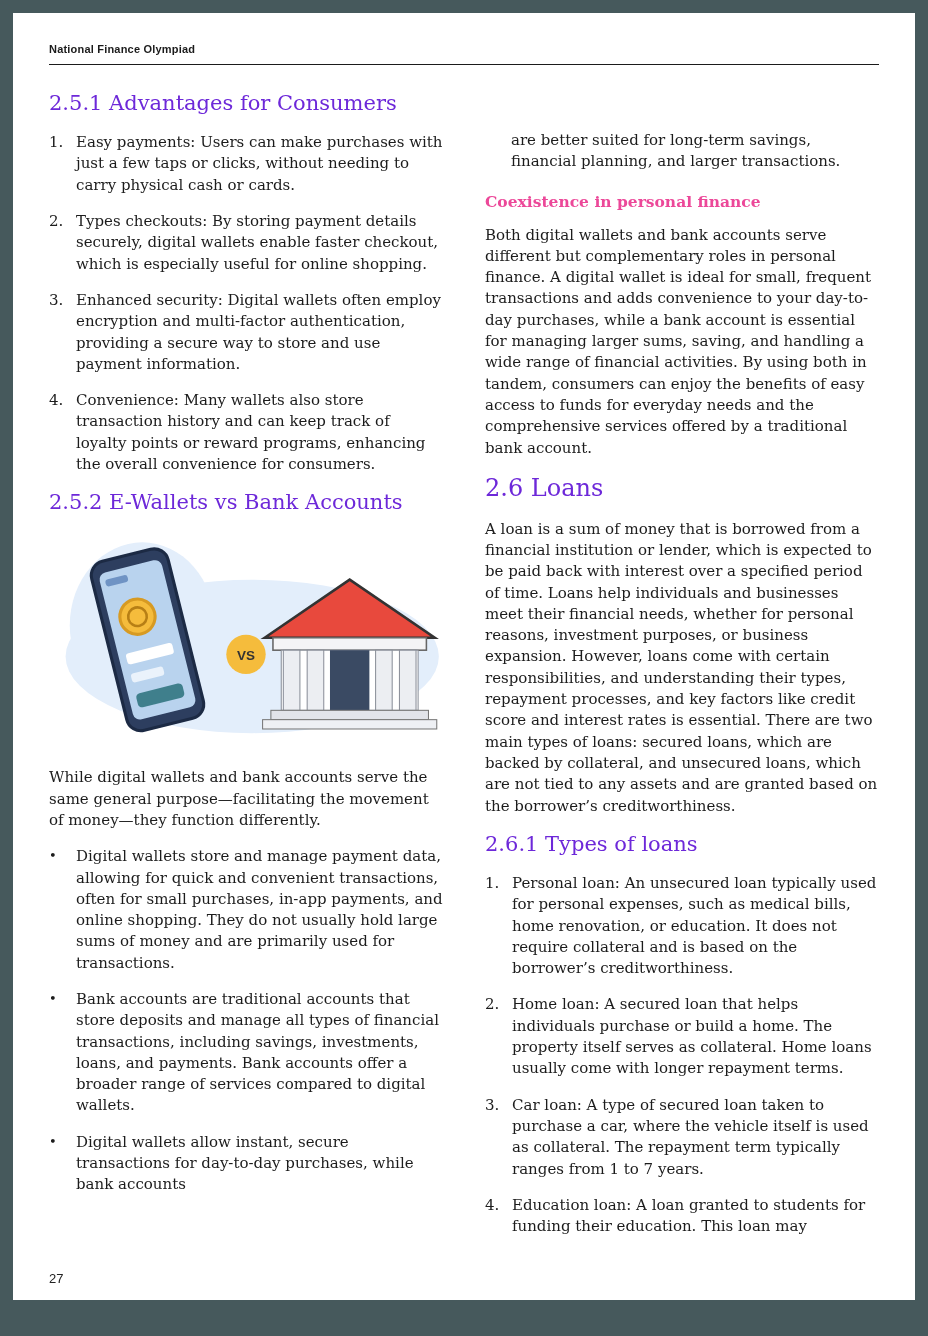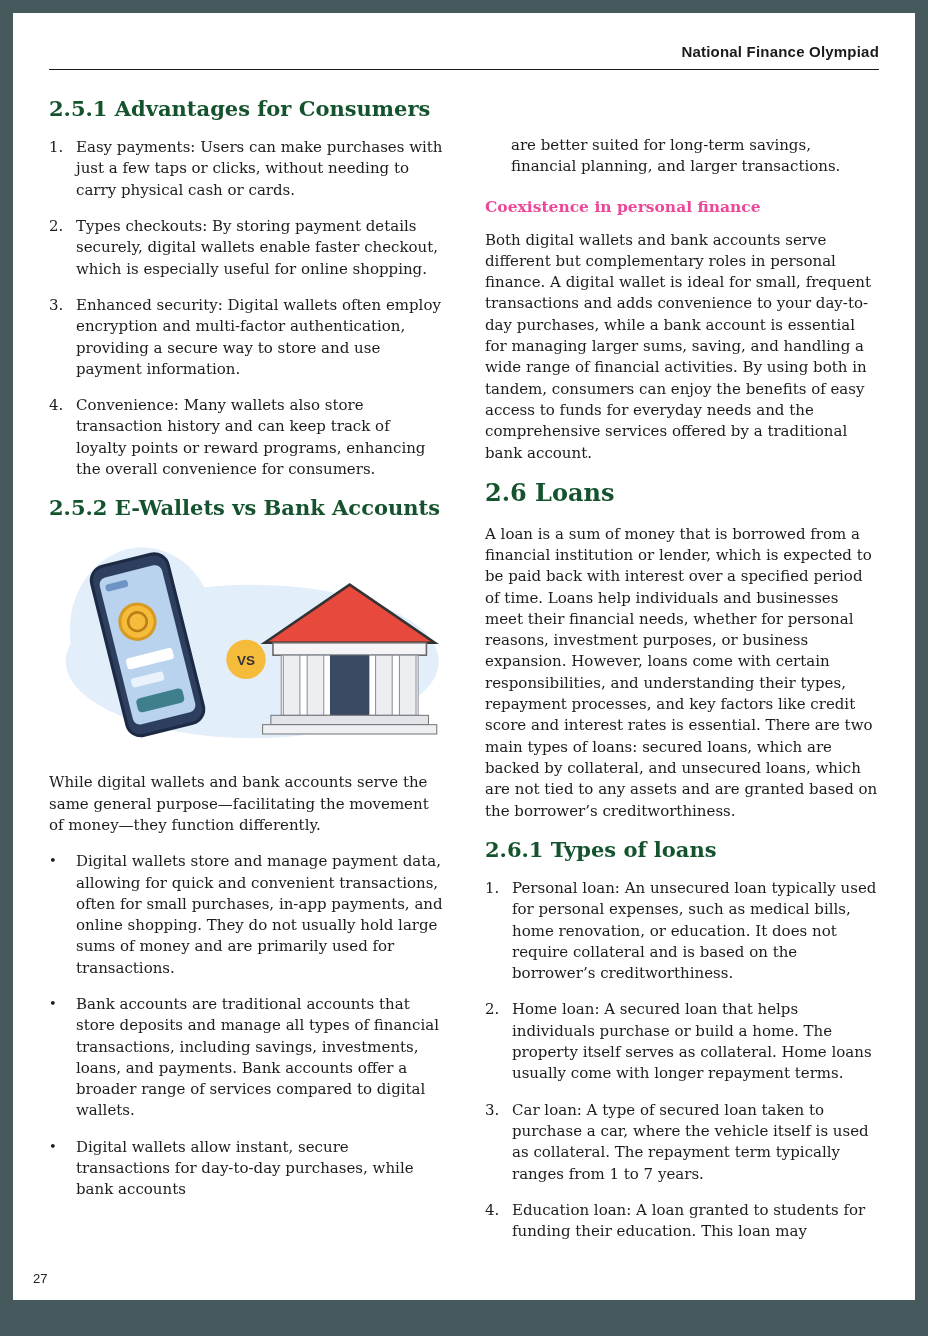--- a/index.html
+++ b/index.html
@@ -7,47 +7,46 @@
     width:928px; height:1336px; position:relative;
     background:#46595c; overflow:hidden;
     font-family:"DejaVu Serif","Liberation Serif",serif;
   }
   .sheet {
     position:absolute; left:13px; top:13px; right:13px; bottom:36px;
     background:#ffffff; box-sizing:border-box;
     padding:30px 36px 20px 36px; overflow:hidden;
   }
   .header {
-    text-align:right;
     font-family:"Liberation Sans",sans-serif;
-    font-size:15px; font-weight:700; color:#1b1b1b;
+    font-size:11px; font-weight:700; color:#1b1b1b;
     letter-spacing:0.2px;
   }
   .rule { border-bottom:1.7px solid #1b1b1b; margin-top:9px; }
   .columns { display:flex; gap:42px; margin-top:24px; }
   .col { width:calc(50% - 21px); color:#1c1c1c; font-size:15px; line-height:1.42; }
   h2.section {
-    font-family:"DejaVu Serif",serif; font-weight:700;
-    font-size:21px; color:#14532d; margin:2px 0 16px 0; line-height:1.2;
+    font-family:"DejaVu Serif",serif; font-weight:400;
+    font-size:21px; color:#6d28d9; margin:2px 0 16px 0; line-height:1.2;
   }
   h2.big { font-size:24px; margin:2px 0 16px 0; }
   .subhead {
     font-weight:700; font-size:15.5px; color:#ec4899; margin:18px 0 12px 0;
   }
   p { margin:0 0 15px 0; }
   p.cont { padding-left:26px; margin-bottom:16px;margin-top:41px; }
   .li { display:flex; margin-bottom:15px; }
   .li .num { flex:none; width:27px; }
   .li .marker { flex:none; width:27px; font-size:13px; padding-top:1px; }
   .li .body { flex:1; }
   b.lead { font-weight:400; }
   .figure { margin:6px 0 16px 0; }
   .figure svg { display:block; width:100%; height:auto; }
   .footer {
-    position:absolute; left:20px; bottom:14px;
+    position:absolute; left:36px; bottom:14px;
     font-family:"Liberation Sans",sans-serif;
     font-size:13px; color:#222;
   }
 </style>
 </head>
 <body>
 
 <div class="sheet">
 
   <div class="header">

